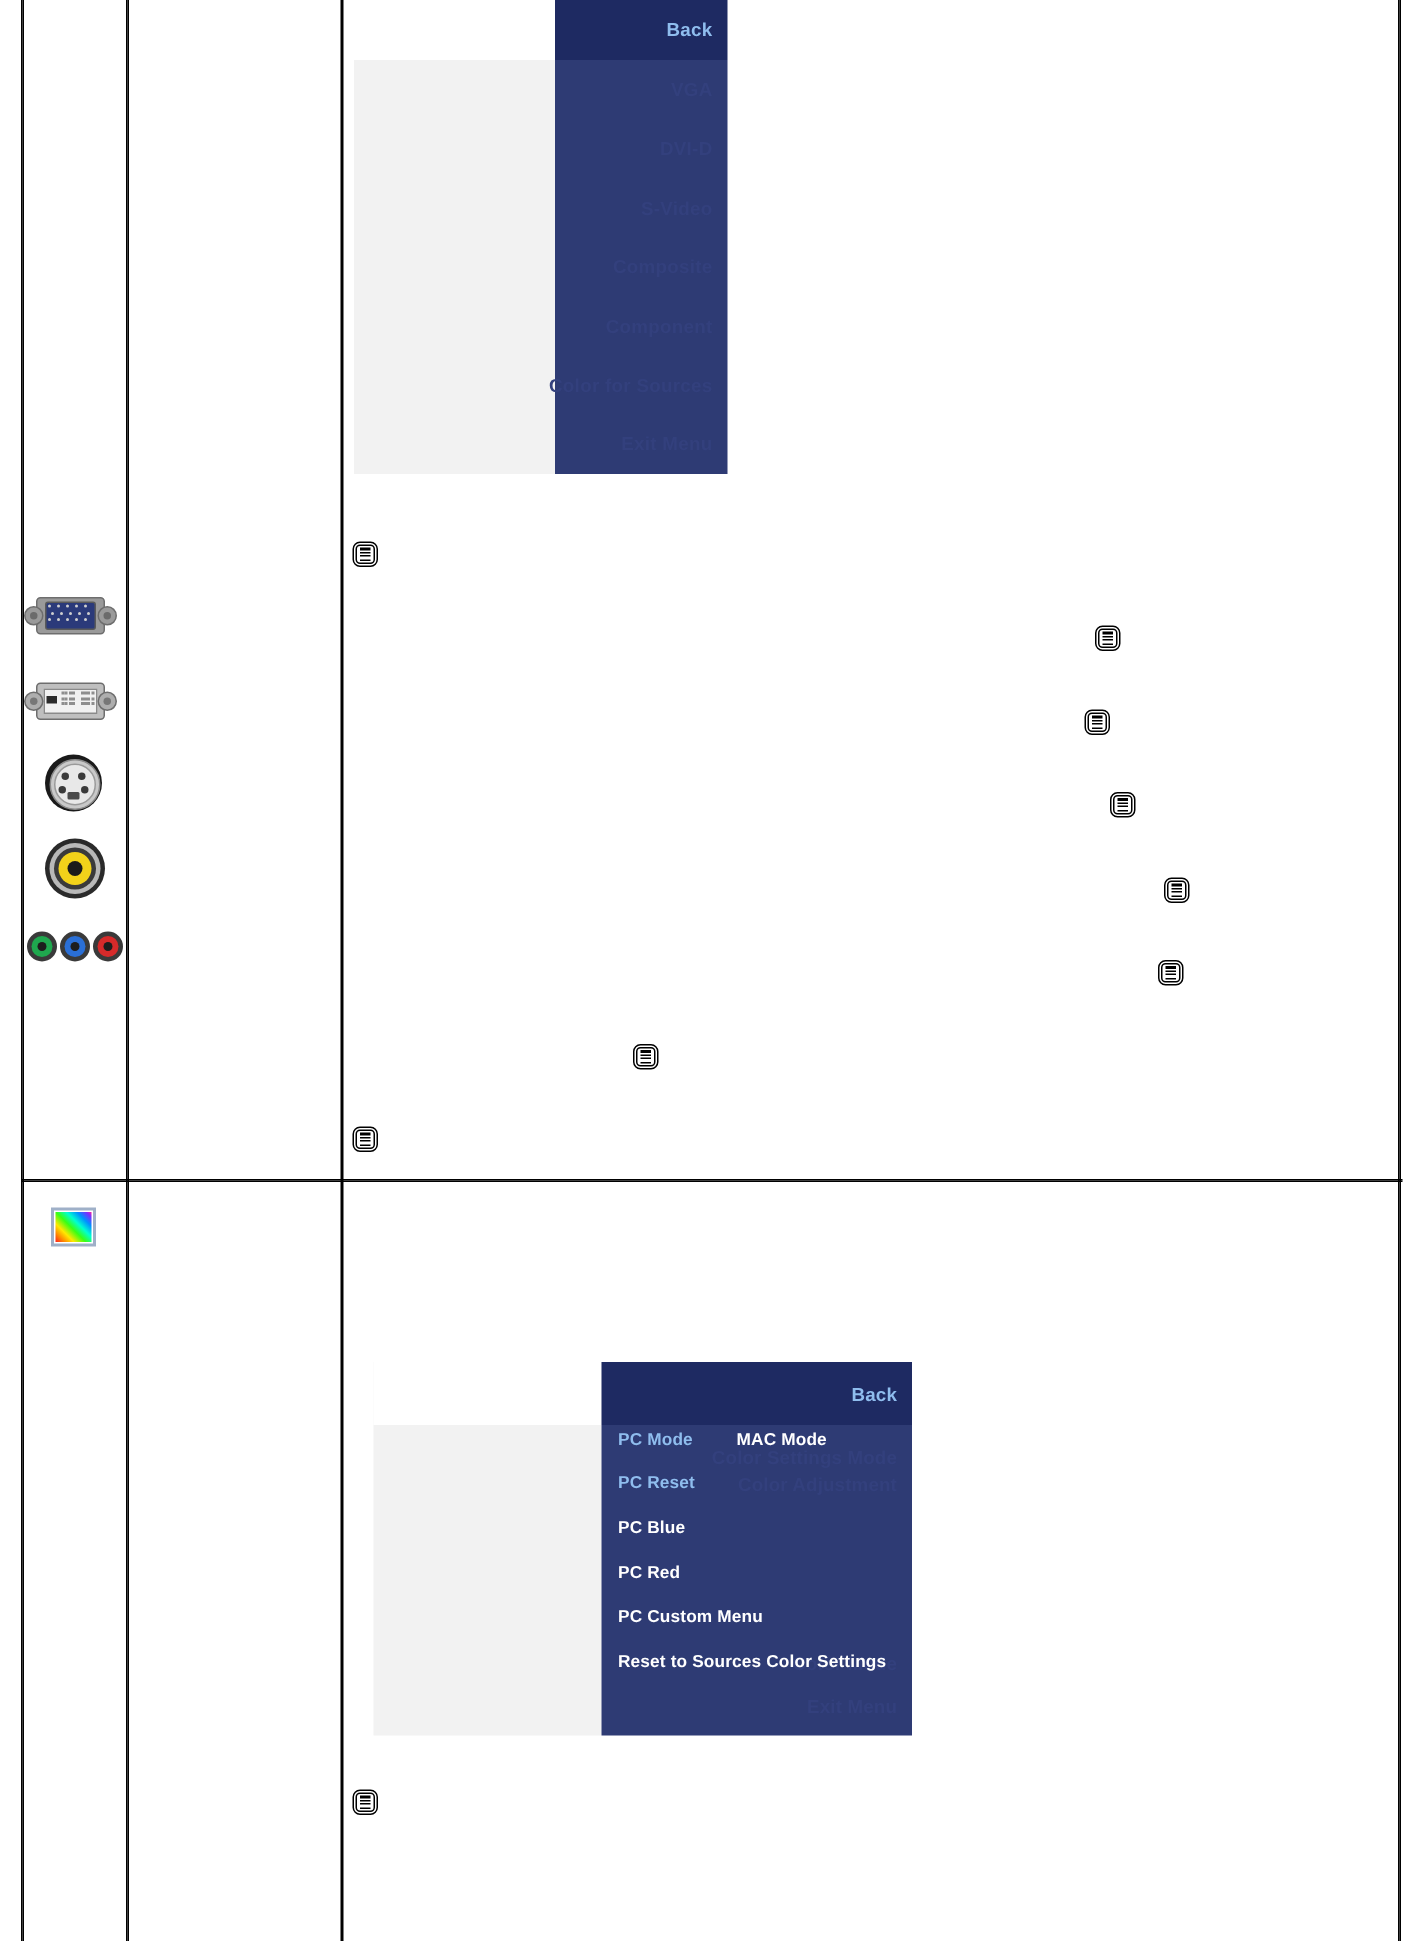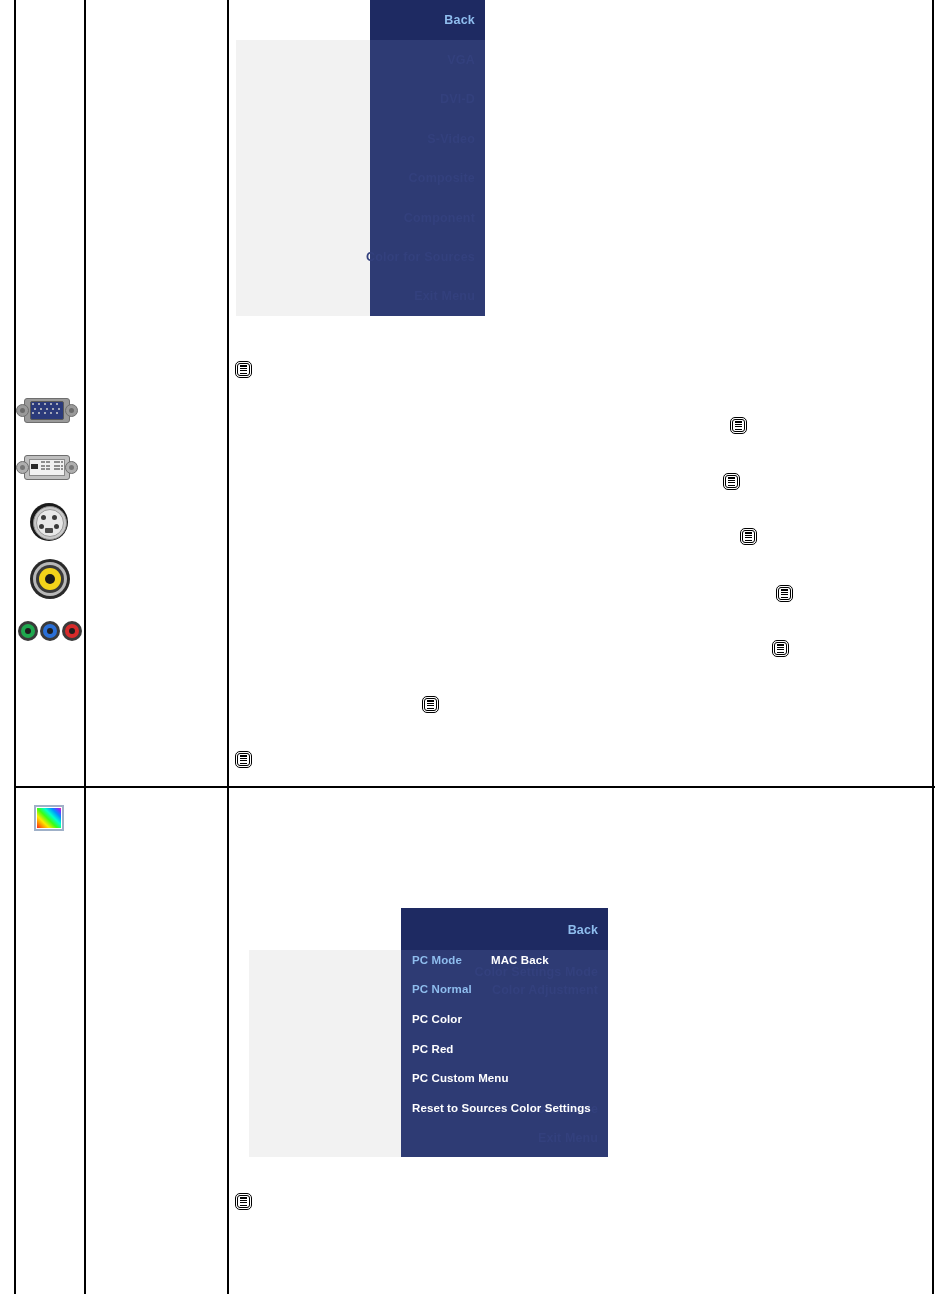--- a/index.html
+++ b/index.html
@@ -247,23 +247,23 @@
 </div>
 
 <div class="osd2">
   <div class="litem back" style="top:15px">Back</div>
   <div class="litem" style="top:57px">Color Settings Mode</div>
   <div class="litem" style="top:75px">Color Adjustment</div>
   <div class="litem" style="top:194px">Color Mode</div>
   <div class="litem" style="top:223px">Exit Menu</div>
 
   <div class="ritem sel" style="top:46px">PC Mode</div>
-  <div class="ritem second" style="top:46px">MAC Back</div>
-  <div class="ritem sel" style="top:75px">PC Normal</div>
-  <div class="ritem" style="top:105px">PC Color</div>
+  <div class="ritem second" style="top:46px">MAC Mode</div>
+  <div class="ritem sel" style="top:75px">PC Reset</div>
+  <div class="ritem" style="top:105px">PC Blue</div>
   <div class="ritem" style="top:135px">PC Red</div>
   <div class="ritem" style="top:164px">PC Custom Menu</div>
   <div class="ritem" style="top:194px">Reset to Sources Color Settings</div>
 </div>
 <div class="arrow"></div>
 
 <div id="glyphHost">
     <div class="mglyph" style="left: 235px; top: 361px;">
       <span class="ring"></span>
       <span class="ring2"></span>

